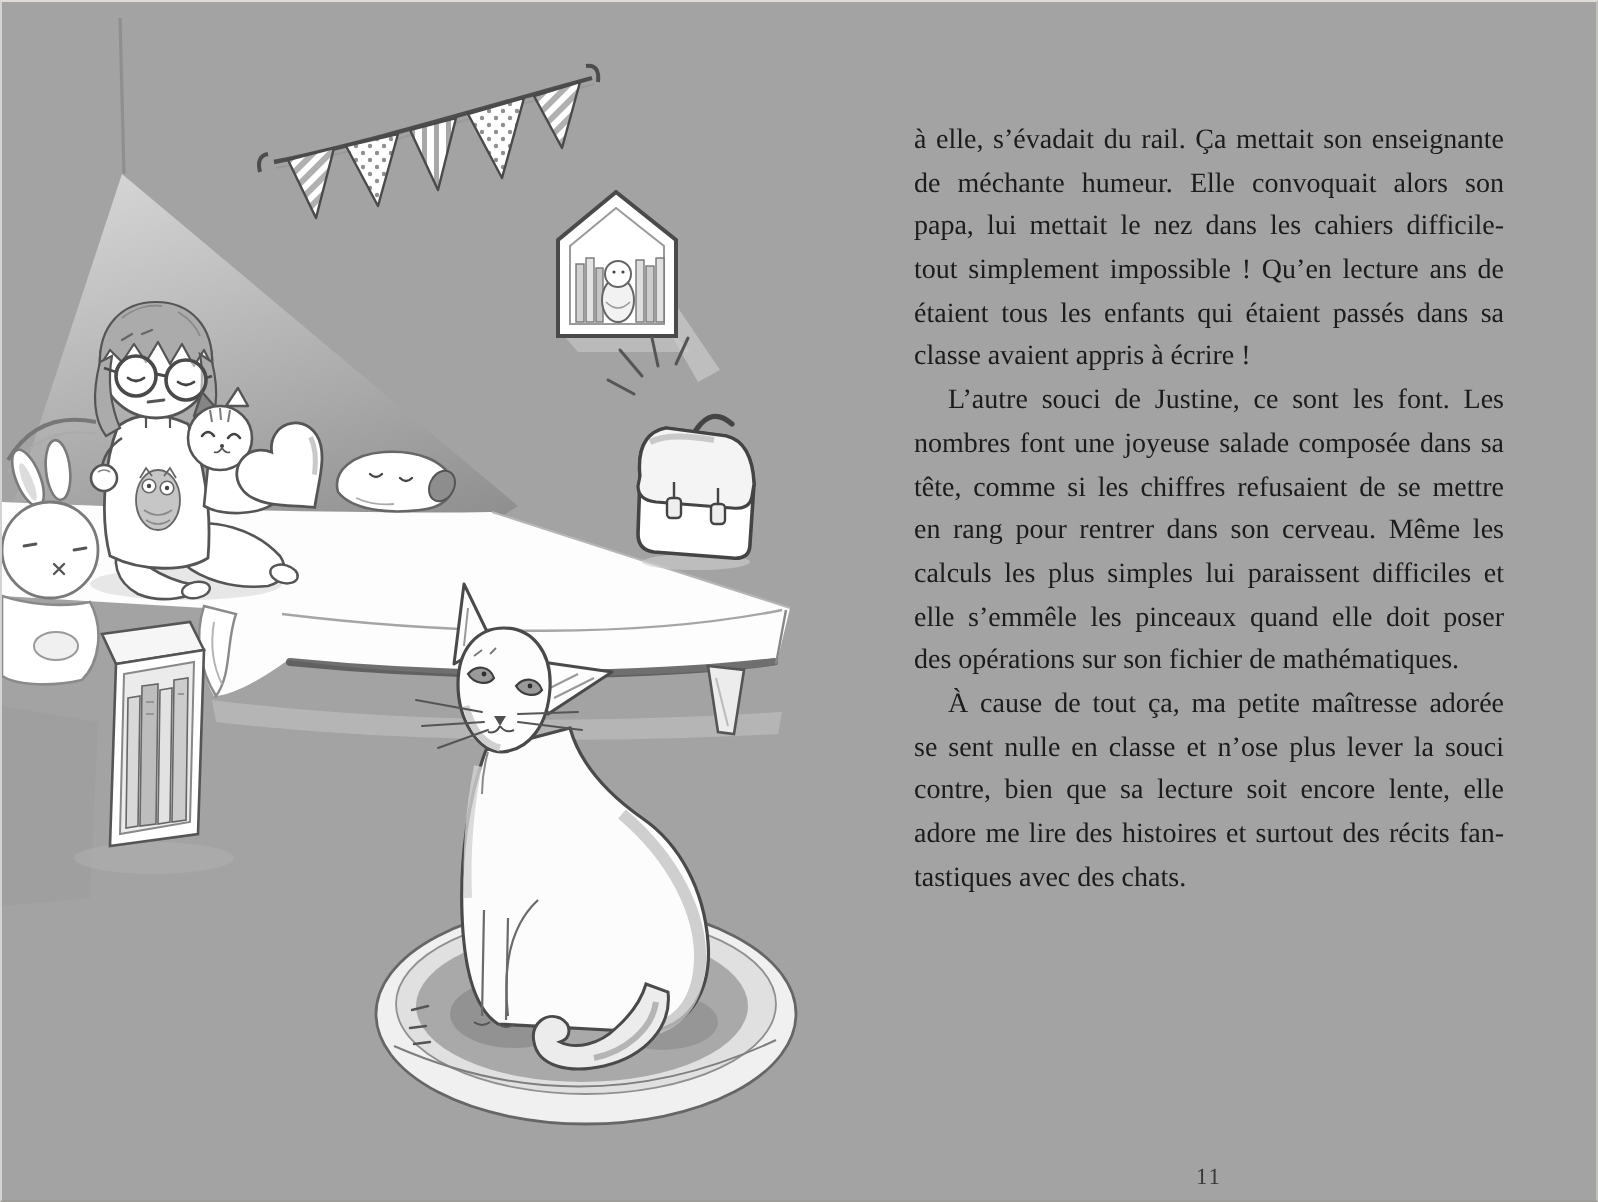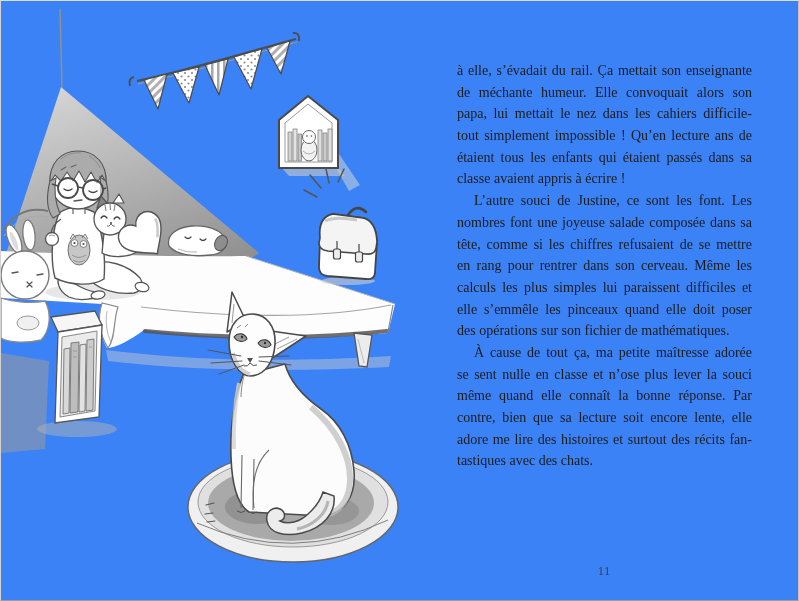--- a/index.html
+++ b/index.html
@@ -1,37 +1,37 @@
 <!DOCTYPE html>
 <html><head>
 <meta charset="utf-8">
 <style>
   html,body{margin:0;padding:0;background:#fff;}
   .spread{
     position:relative;
     width:799px;height:601px;
     box-sizing:border-box;
-    background:#3b82f6;
+    background:#a3a3a3;
     border-style:solid;border-width:1px;
     border-color:#e0ddd9 #c3c1be #9f9d9a #d5d3d0;
     overflow:hidden;
     font-family:"Liberation Serif", serif;
   }
   .left-page{position:absolute;left:0;top:0;width:430px;height:599px;}
   .left-page svg{display:block;width:430px;height:599px;}
   .right-page{position:absolute;left:430px;top:0;width:368px;height:599px;}
   .text-col{
     position:absolute;left:26px;top:59px;width:295px;
     font-size:14px;line-height:21.7px;color:#1c1c1c;
   }
   .line{text-align:justify;text-align-last:justify;height:21.7px;overflow:hidden;}
   .line.end{text-align-last:left;}
   .line.indent{text-indent:17px;}
   .folio{
-    position:absolute;left:26px;top:564px;width:295px;
+    position:absolute;left:26px;top:582px;width:295px;
     text-align:center;font-size:11.5px;color:#3a3a3a;letter-spacing:1px;
   }
 </style>
 </head>
 <body>
 
 <div class="spread">
 
   <div class="left-page">
     <svg viewBox="0 0 430 599" xmlns="http://www.w3.org/2000/svg">
@@ -282,21 +282,20 @@
         <div class="line end">classe avaient appris à écrire !</div>
         <div class="line indent">L’autre souci de Justine, ce sont les font. Les</div>
         <div class="line">nombres font une joyeuse salade composée dans sa</div>
         <div class="line">tête, comme si les chiffres refusaient de se mettre</div>
         <div class="line">en rang pour rentrer dans son cerveau. Même les</div>
         <div class="line">calculs les plus simples lui paraissent difficiles et</div>
         <div class="line">elle s’emmêle les pinceaux quand elle doit poser</div>
         <div class="line end">des opérations sur son fichier de mathématiques.</div>
         <div class="line indent">À cause de tout ça, ma petite maîtresse adorée</div>
         <div class="line">se sent nulle en classe et n’ose plus lever la souci</div>
-        <div class="line">même quand elle connaît la bonne réponse. Par</div>
         <div class="line">contre, bien que sa lecture soit encore lente, elle</div>
         <div class="line">adore me lire des histoires et surtout des récits fan-</div>
         <div class="line end">tastiques avec des chats.</div>
       </div>
     <div class="folio">11</div>
   </div>
 
 </div>
 
 </body></html>

